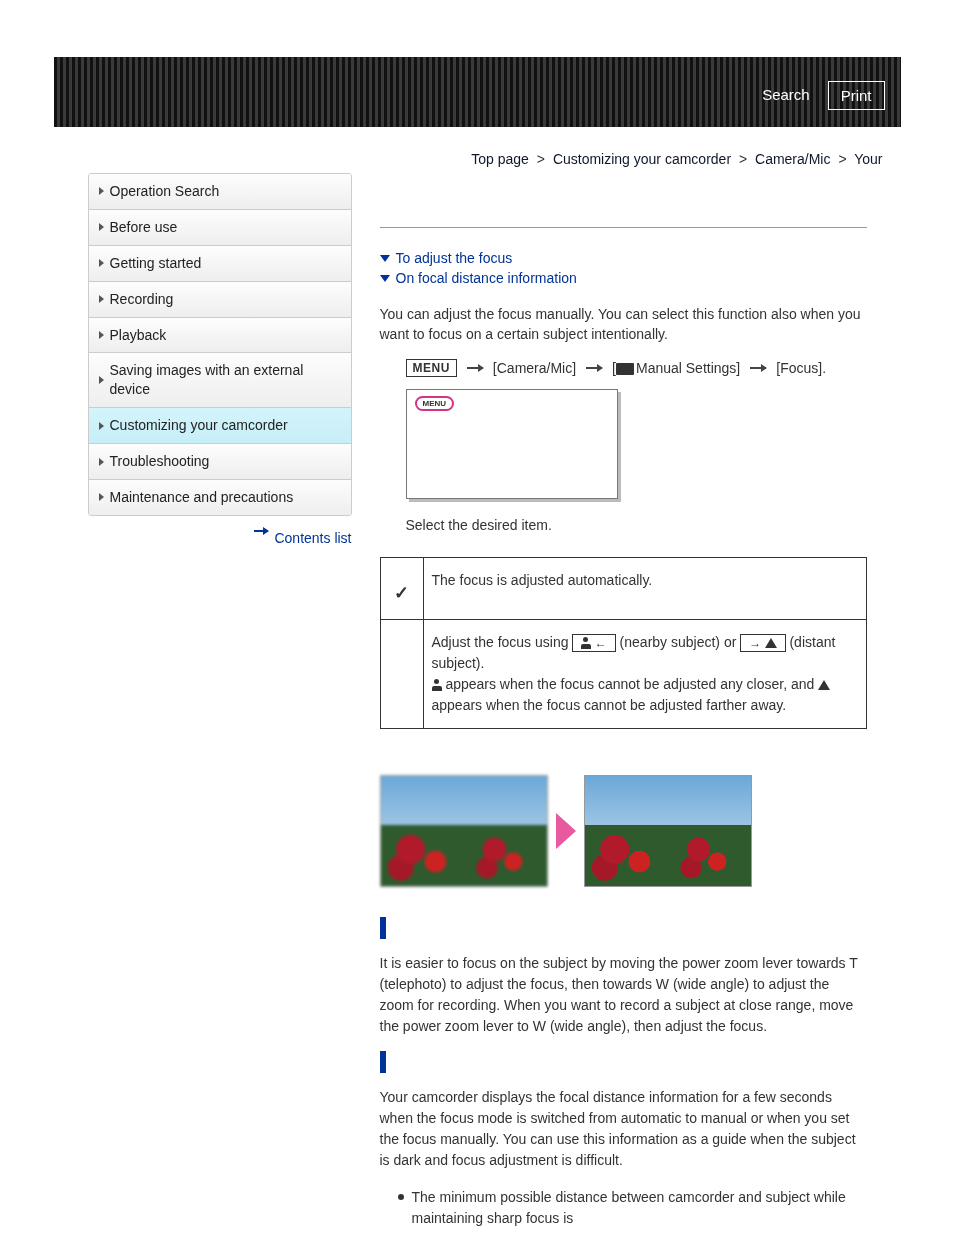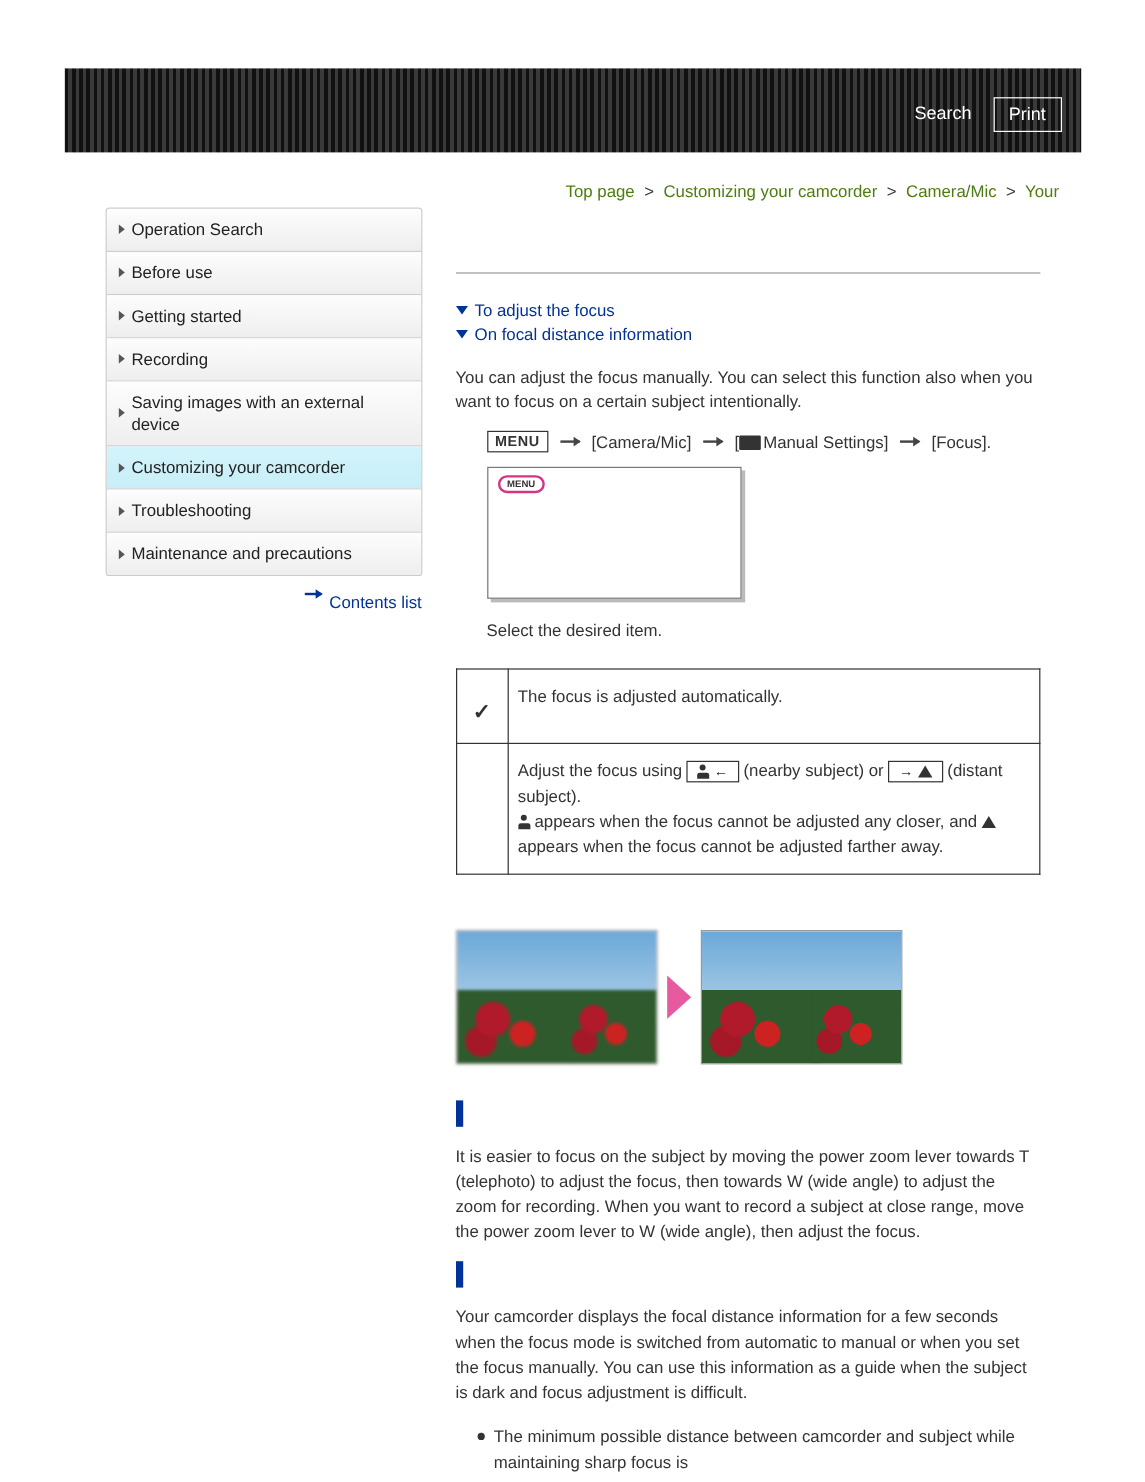--- a/index.html
+++ b/index.html
@@ -3,21 +3,21 @@
 <meta charset="utf-8">
 <style>
   html,body{margin:0;padding:0;font-family:Arial,Helvetica,sans-serif;font-size:14px;color:#333;background:#fff}
   .page{width:849px;margin:0 auto;background:#fff;border:1px solid #fff;box-sizing:border-box;min-height:1235px;position:relative}
   .topspace{height:56px}
   .banner{height:70px;background:repeating-linear-gradient(90deg,#111 0 3px,#3a3a3a 3px 6px);position:relative}
   .banner-buttons{position:absolute;right:16px;top:24px;display:flex;gap:6px}
   .banner-btn{color:#fff;font-size:15px;padding:5px 12px;cursor:pointer}
   .banner-btn.print{border:1px solid #fff}
   .breadcrumb{padding:24px 18px 0 0;text-align:right;font-size:14px}
-  .breadcrumb a{color:#4d7c0f;text-decoration:none}
+  .breadcrumb a{color:#0f172a;text-decoration:none}
   .breadcrumb .sep{color:#333;margin:0 4px}
   .layout{display:flex;align-items:flex-start;padding:0 34px}
   .sidebar{width:264px;flex:0 0 264px;margin-top:6px}
   .navlist{list-style:none;margin:0;padding:0;border:1px solid #ccc;border-radius:3px;overflow:hidden}
   .navlist li{border-top:1px solid #ccc}
   .navlist li:first-child{border-top:none}
   .navlist a{display:flex;align-items:center;gap:6px;padding:8px 10px;font-size:14px;color:#222;text-decoration:none;background:linear-gradient(#fdfdfd,#eeeeee);line-height:1.35}
   .navlist a .arrow-r{width:0;height:0;border-top:4px solid transparent;border-bottom:4px solid transparent;border-left:5px solid #555;flex:0 0 auto}
   .navlist li.active a{background:linear-gradient(#d4f4fb,#c7eef7)}
   .contents-link{display:flex;justify-content:flex-end;align-items:flex-start;gap:6px;margin-top:14px;color:#003399;text-decoration:none;font-size:14px}
@@ -109,20 +109,26 @@
           </li>
         <li>
             <a href="#">
               <span class="arrow-r"></span>
               <span>Recording</span>
             </a>
           </li>
         <li>
             <a href="#">
               <span class="arrow-r"></span>
+              <span>Playback</span>
+            </a>
+          </li>
+        <li>
+            <a href="#">
+              <span class="arrow-r"></span>
               <span>Saving images with an external device</span>
             </a>
           </li>
         <li class="active">
             <a href="#">
               <span class="arrow-r"></span>
               <span>Customizing your camcorder</span>
             </a>
           </li>
         <li>

